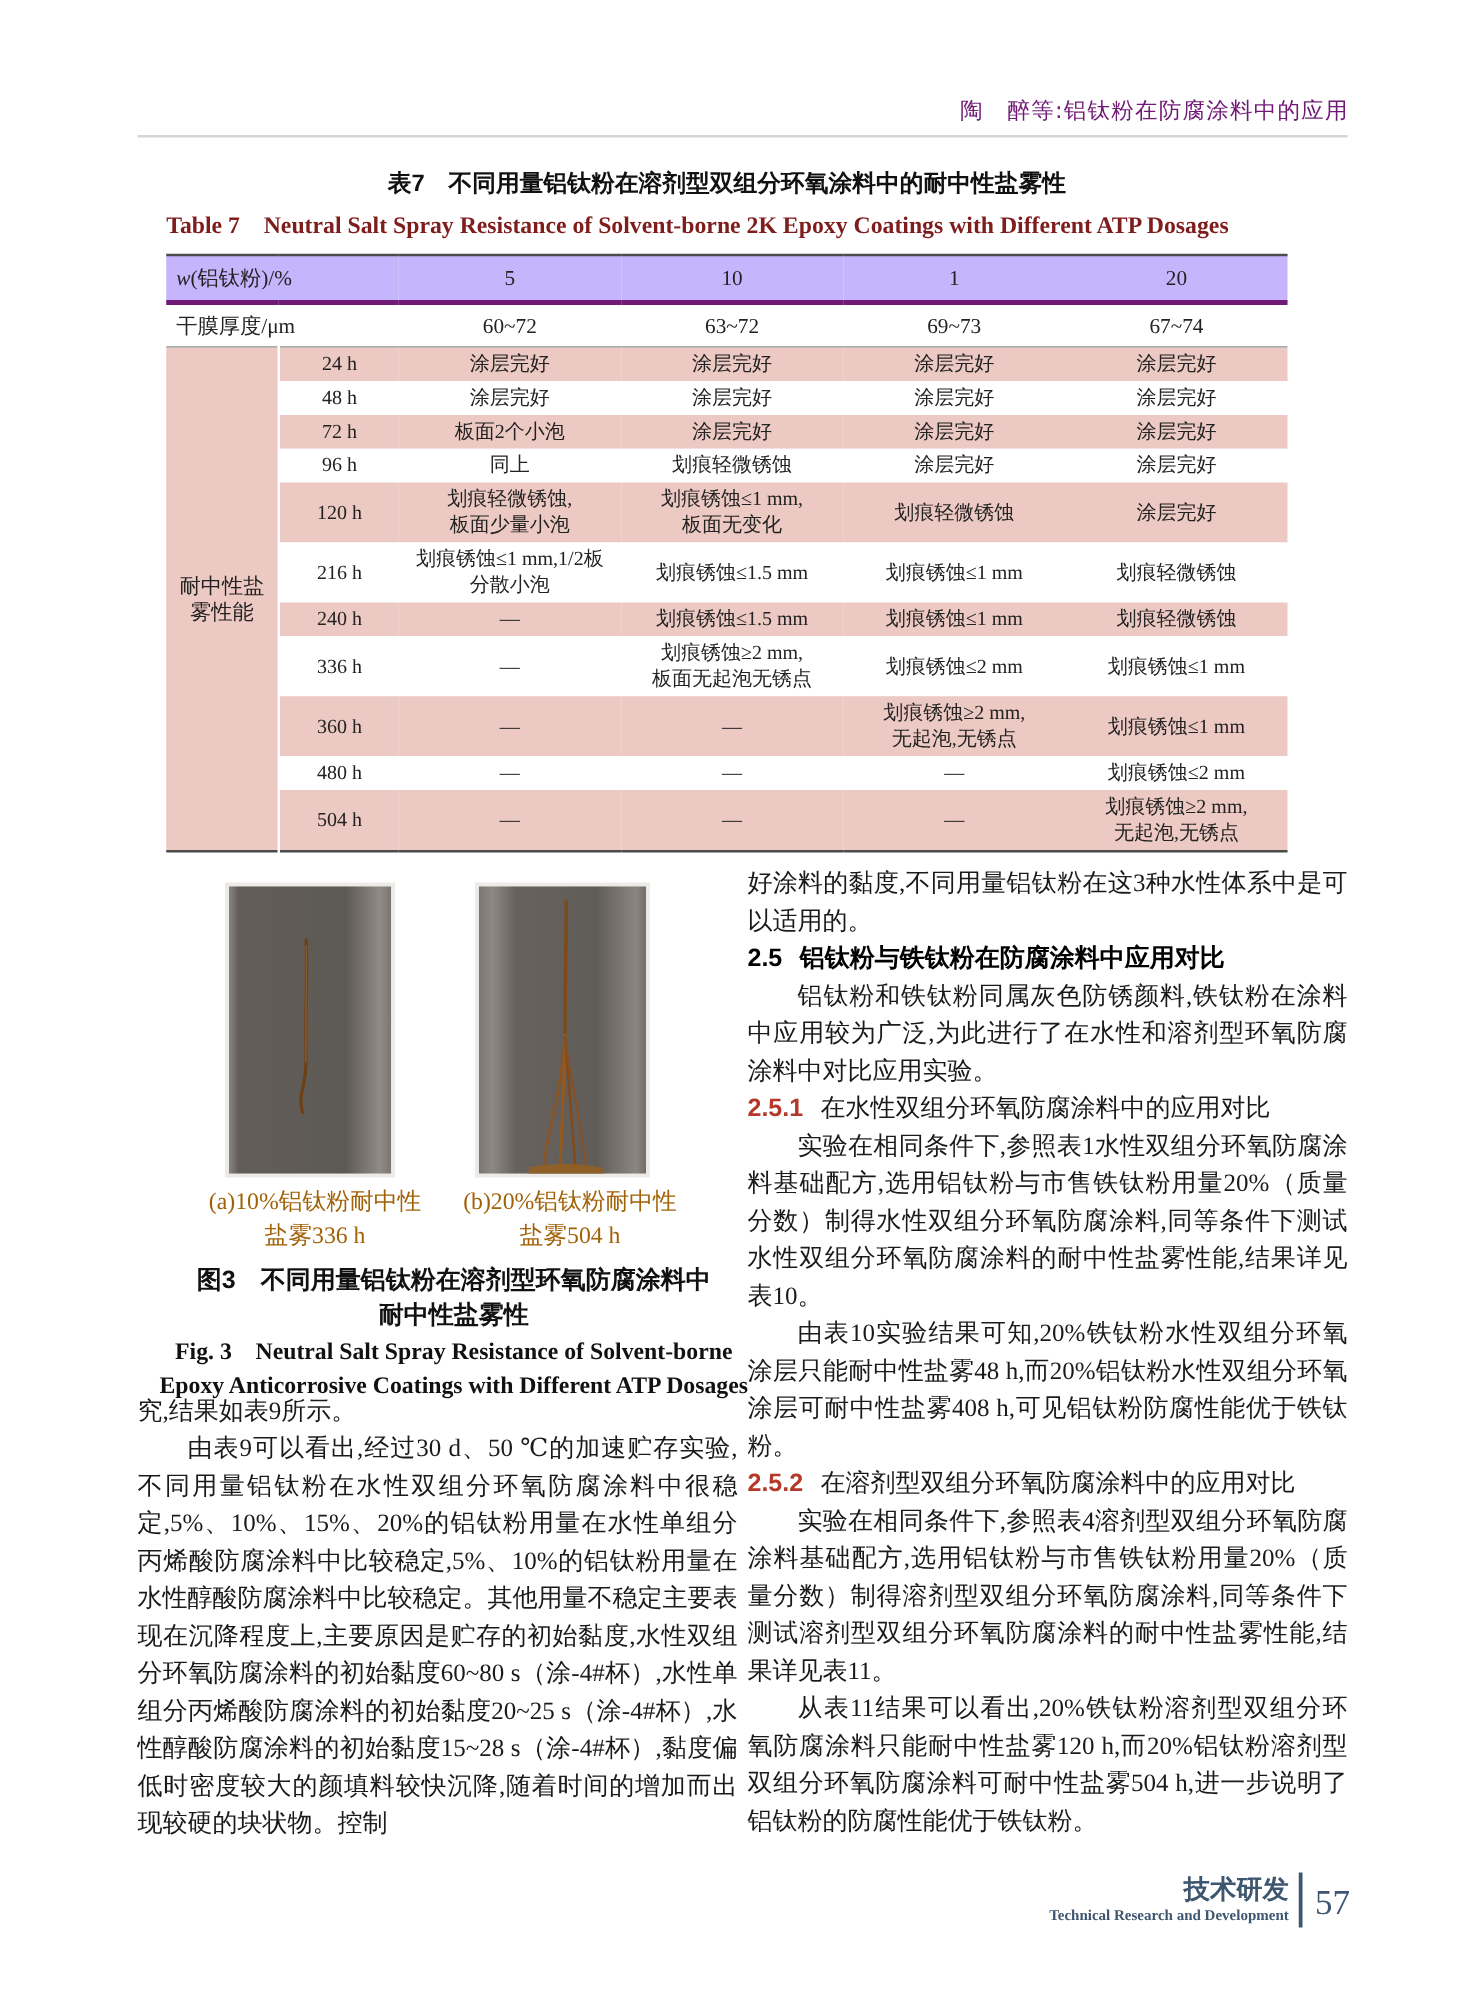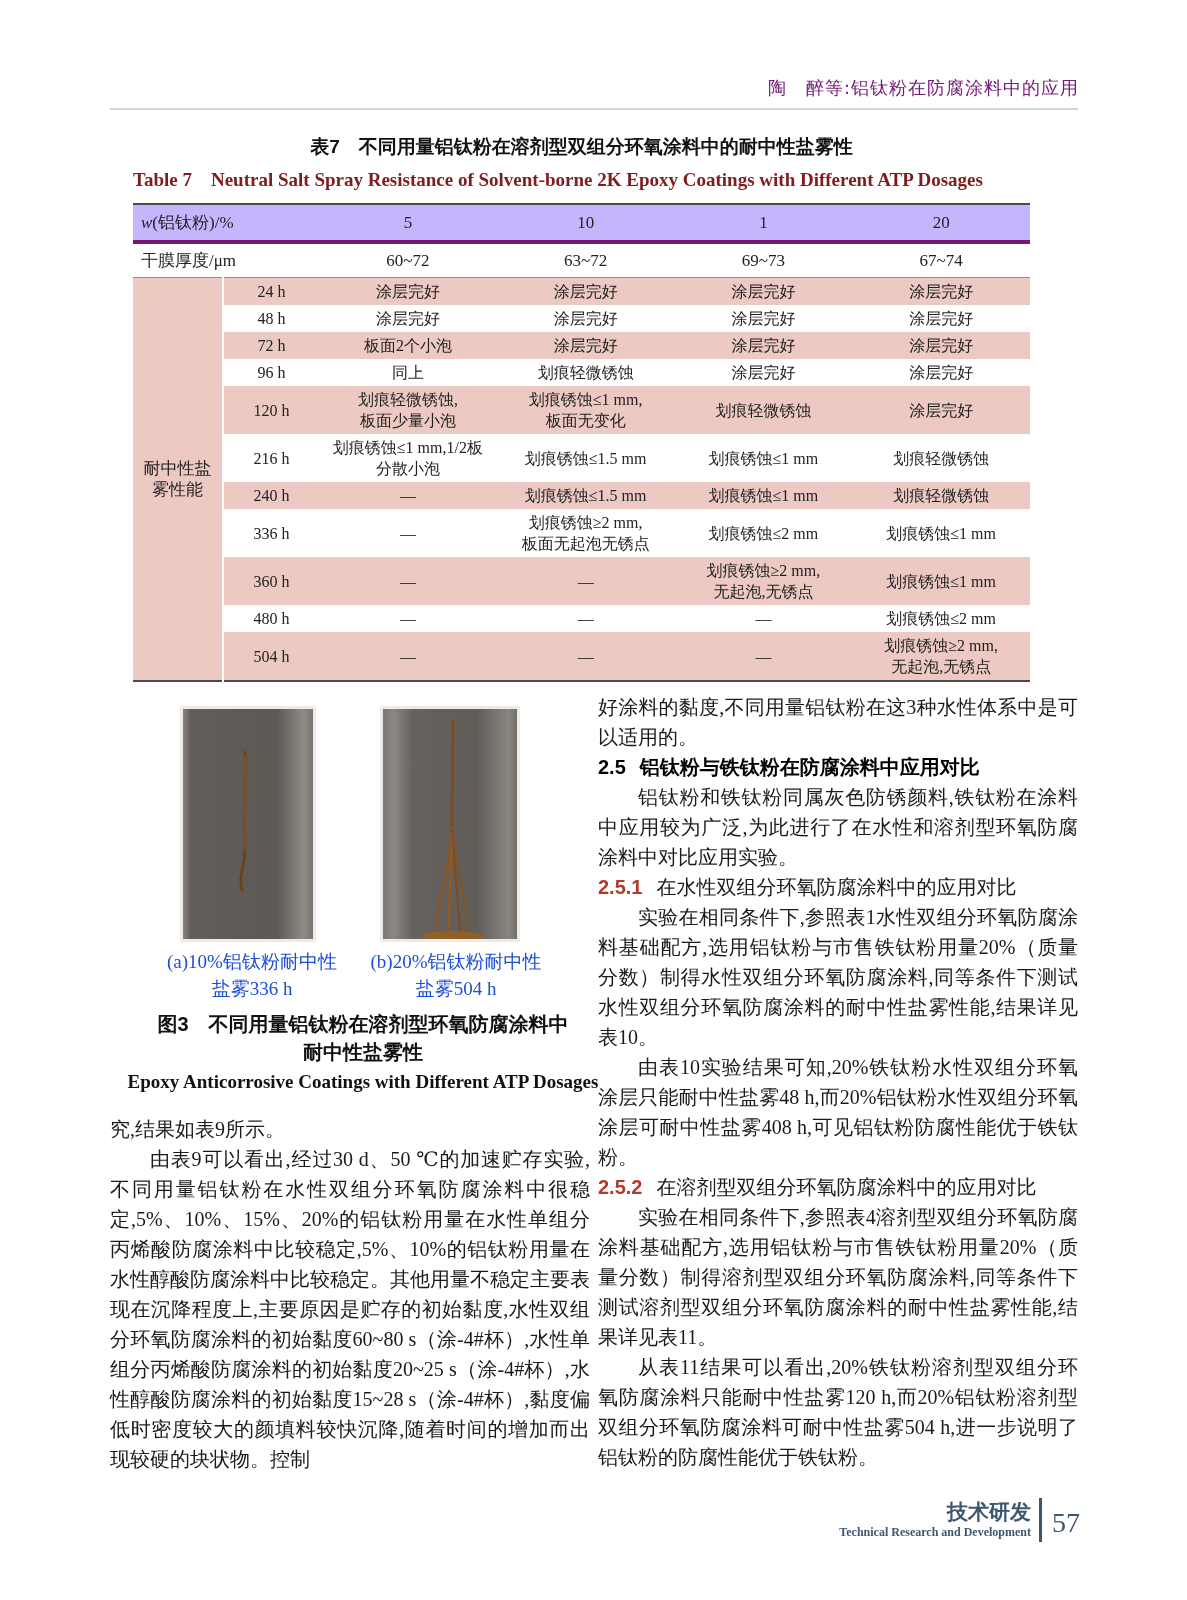--- a/index.html
+++ b/index.html
@@ -32,21 +32,21 @@
   tr.rp td.span-label, tr.rw td.span-label{background:#ecc9c2;}
 
   
   .figure3{position:absolute;left:140px;top:702px;width:446px;}
   .photo{position:absolute;top:4px;height:230px;border:3px solid #edebe8;}
   .photo-a{left:40px;width:130px;
      background:linear-gradient(90deg,#8a8580 0%,#625d58 6%,#5d5954 72%,#908b85 93%,#7a7570 100%);}
   .photo-b{left:240px;width:134px;
      background:linear-gradient(90deg,#7b7672 0%,#8d8883 8%,#67625e 22%,#605c57 70%,#8b8680 94%,#716c67 100%);}
   .photo svg{display:block;width:100%;height:100%;}
-  .pcap{position:absolute;top:246px;width:220px;text-align:center;color:#1d4ed8;
+  .pcap{position:absolute;top:246px;width:220px;text-align:center;color:#a16207;
         font-size:19px;line-height:27px;font-family:"Liberation Serif","DejaVu Serif",serif;}
   .pcap-a{left:2px;} .pcap-b{left:206px;}
   .figcap-cn{position:absolute;top:308px;left:-30px;width:506px;text-align:center;
         font-weight:bold;font-size:20px;line-height:28px;color:#111;
         font-family:"Liberation Sans","DejaVu Sans",sans-serif;}
   .figcap-en{position:absolute;top:366px;left:-30px;width:506px;text-align:center;
         font-weight:bold;font-size:19px;line-height:27px;color:#111;}
 
   
   .col{position:absolute;width:480px;font-size:20px;line-height:30px;text-align:justify;color:#1a1a1a;}
@@ -216,20 +216,21 @@
     </div>
     <div class="pcap pcap-b">
       <div>(b)20%铝钛粉耐中性</div>
       <div>盐雾504 h</div>
     </div>
     <div class="figcap-cn">
       <div>图3　不同用量铝钛粉在溶剂型环氧防腐涂料中</div>
       <div>耐中性盐雾性</div>
     </div>
     <div class="figcap-en">
+      <div>Fig. 3　Neutral Salt Spray Resistance of Solvent-borne</div>
       <div>Epoxy Anticorrosive Coatings with Different ATP Dosages</div>
     </div>
   </div>
 
   <div class="col col-left">
     <p class="para">究,结果如表9所示。</p>
     <p class="para indent">由表9可以看出,经过30 d、50 ℃的加速贮存实验,不同用量铝钛粉在水性双组分环氧防腐涂料中很稳定,5%、10%、15%、20%的铝钛粉用量在水性单组分丙烯酸防腐涂料中比较稳定,5%、10%的铝钛粉用量在水性醇酸防腐涂料中比较稳定。其他用量不稳定主要表现在沉降程度上,主要原因是贮存的初始黏度,水性双组分环氧防腐涂料的初始黏度60~80 s（涂-4#杯）,水性单组分丙烯酸防腐涂料的初始黏度20~25 s（涂-4#杯）,水性醇酸防腐涂料的初始黏度15~28 s（涂-4#杯）,黏度偏低时密度较大的颜填料较快沉降,随着时间的增加而出现较硬的块状物。控制</p>
   </div>
 
   <div class="col col-right">

